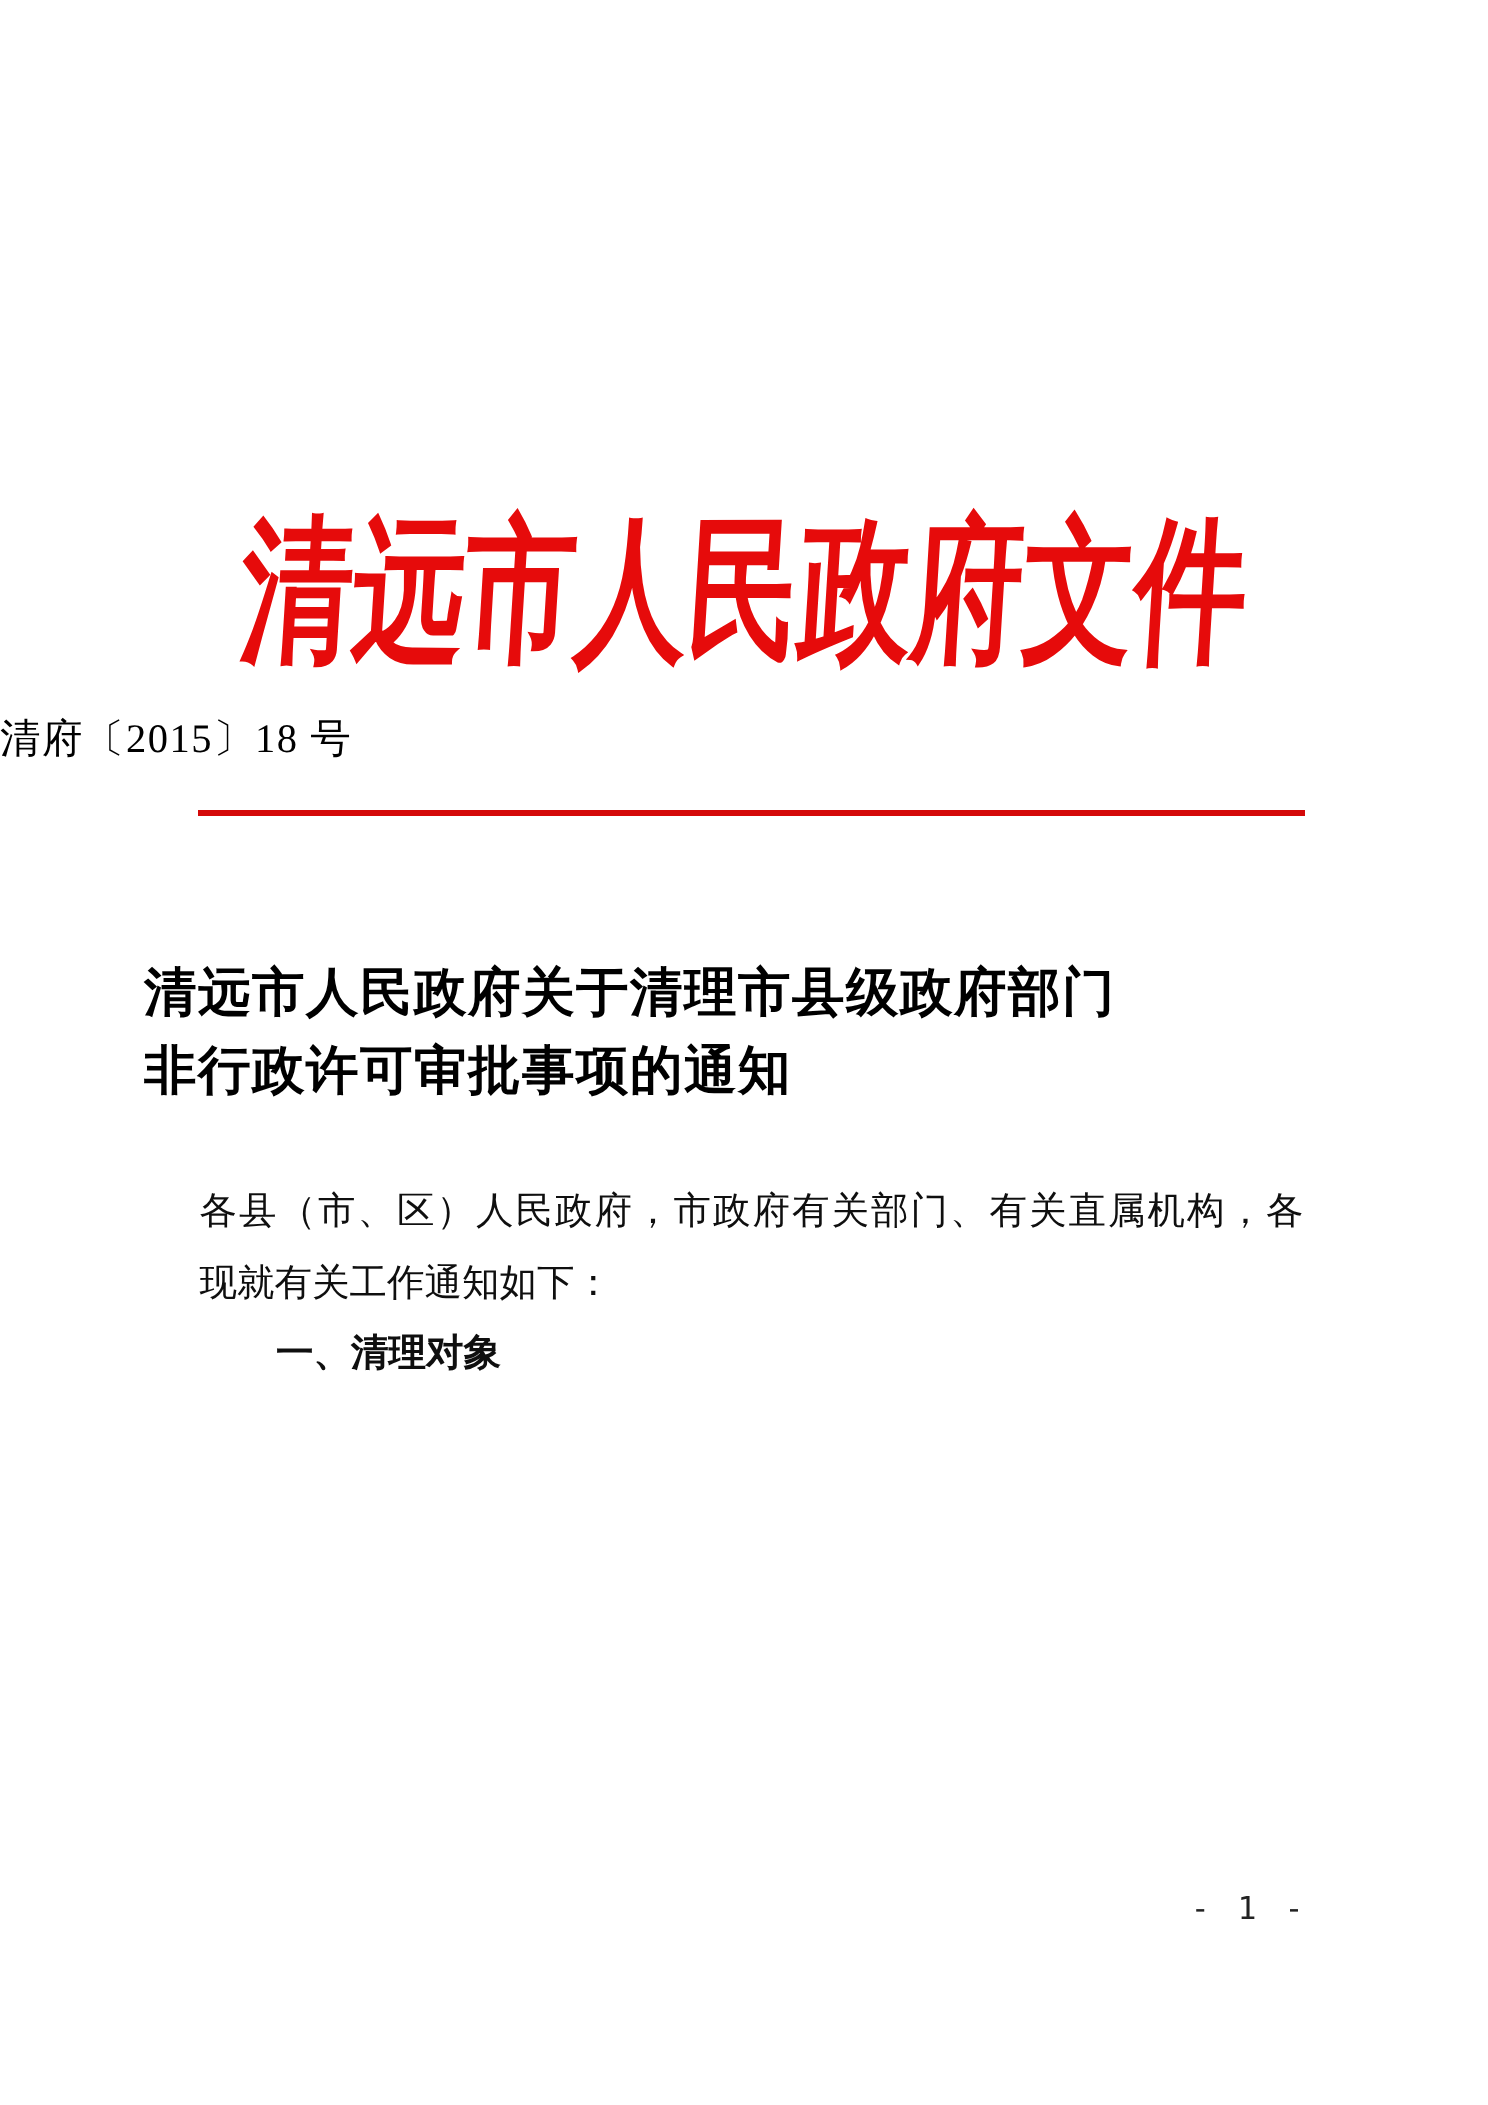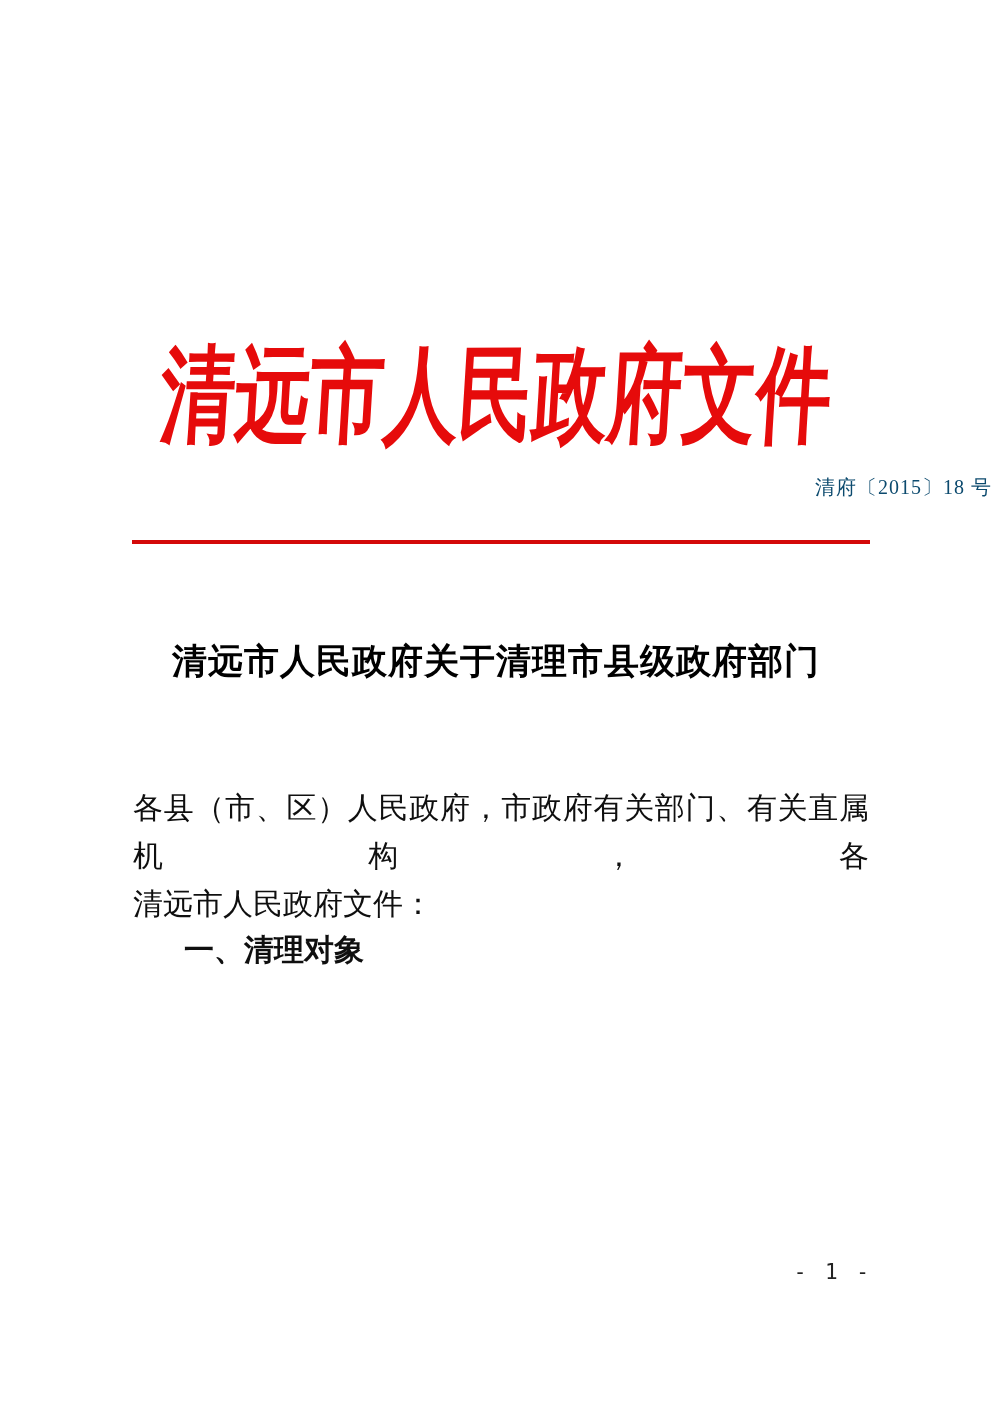--- a/index.html
+++ b/index.html
@@ -28,45 +28,45 @@
     font-weight:700;
     color:var(--red);
     line-height:120px;
     white-space:nowrap;
     transform:scale(0.73,1.03) skewX(-5deg);
     transform-origin:50% 50%;
   }
   
   .doc-number{
     position:absolute;top:474px;left:0;width:100%;
-    text-align:right;
-    font-size:20px;
+    text-align:left;
+    font-size:27px;
     letter-spacing:1px;
-    color:#0c4a6e;
+    color:#000000;
   }
   
   .red-rule{
     position:absolute;top:540px;left:132px;
     width:738px;height:4px;
     background:var(--rule-red);
   }
   
   .doc-title{
     position:absolute;top:636px;left:96px;width:800px;
-    text-align:center;
+    text-align:left;
     font-size:35px;
     font-weight:700;
     line-height:52px;
     letter-spacing:1px;
     color:#000;
   }
   
   .body-text{
     position:absolute;top:784px;left:133px;width:736px;
-    font-size:30px;
+    font-size:25px;
     line-height:48px;
     color:#0f0f0f;
   }
   .line{
     text-align:justify;
     text-align-last:justify;
   }
   .line.short{
     text-align-last:left;
   }
@@ -94,23 +94,24 @@
   <div class="red-header">
     <span class="red-header-text">清远市人民政府文件</span>
   </div>
 
   <div class="doc-number">清府〔2015〕18 号</div>
 
   <div class="red-rule"></div>
 
   <div class="doc-title">
     <div>清远市人民政府关于清理市县级政府部门</div>
+    <div>非行政许可审批事项的通知</div>
   </div>
 
   <div class="body-text">
     <div class="line just">各县（市、区）人民政府，市政府有关部门、有关直属机构，各</div>
-    <div class="line short">清远市人民政府文件：</div>
+    <div class="line short">现就有关工作通知如下：</div>
     <div class="line short indent heading">一、清理对象</div>
   </div>
 
   <div class="page-number">- 1 -</div>
 
 </div>
 
 </body></html>

